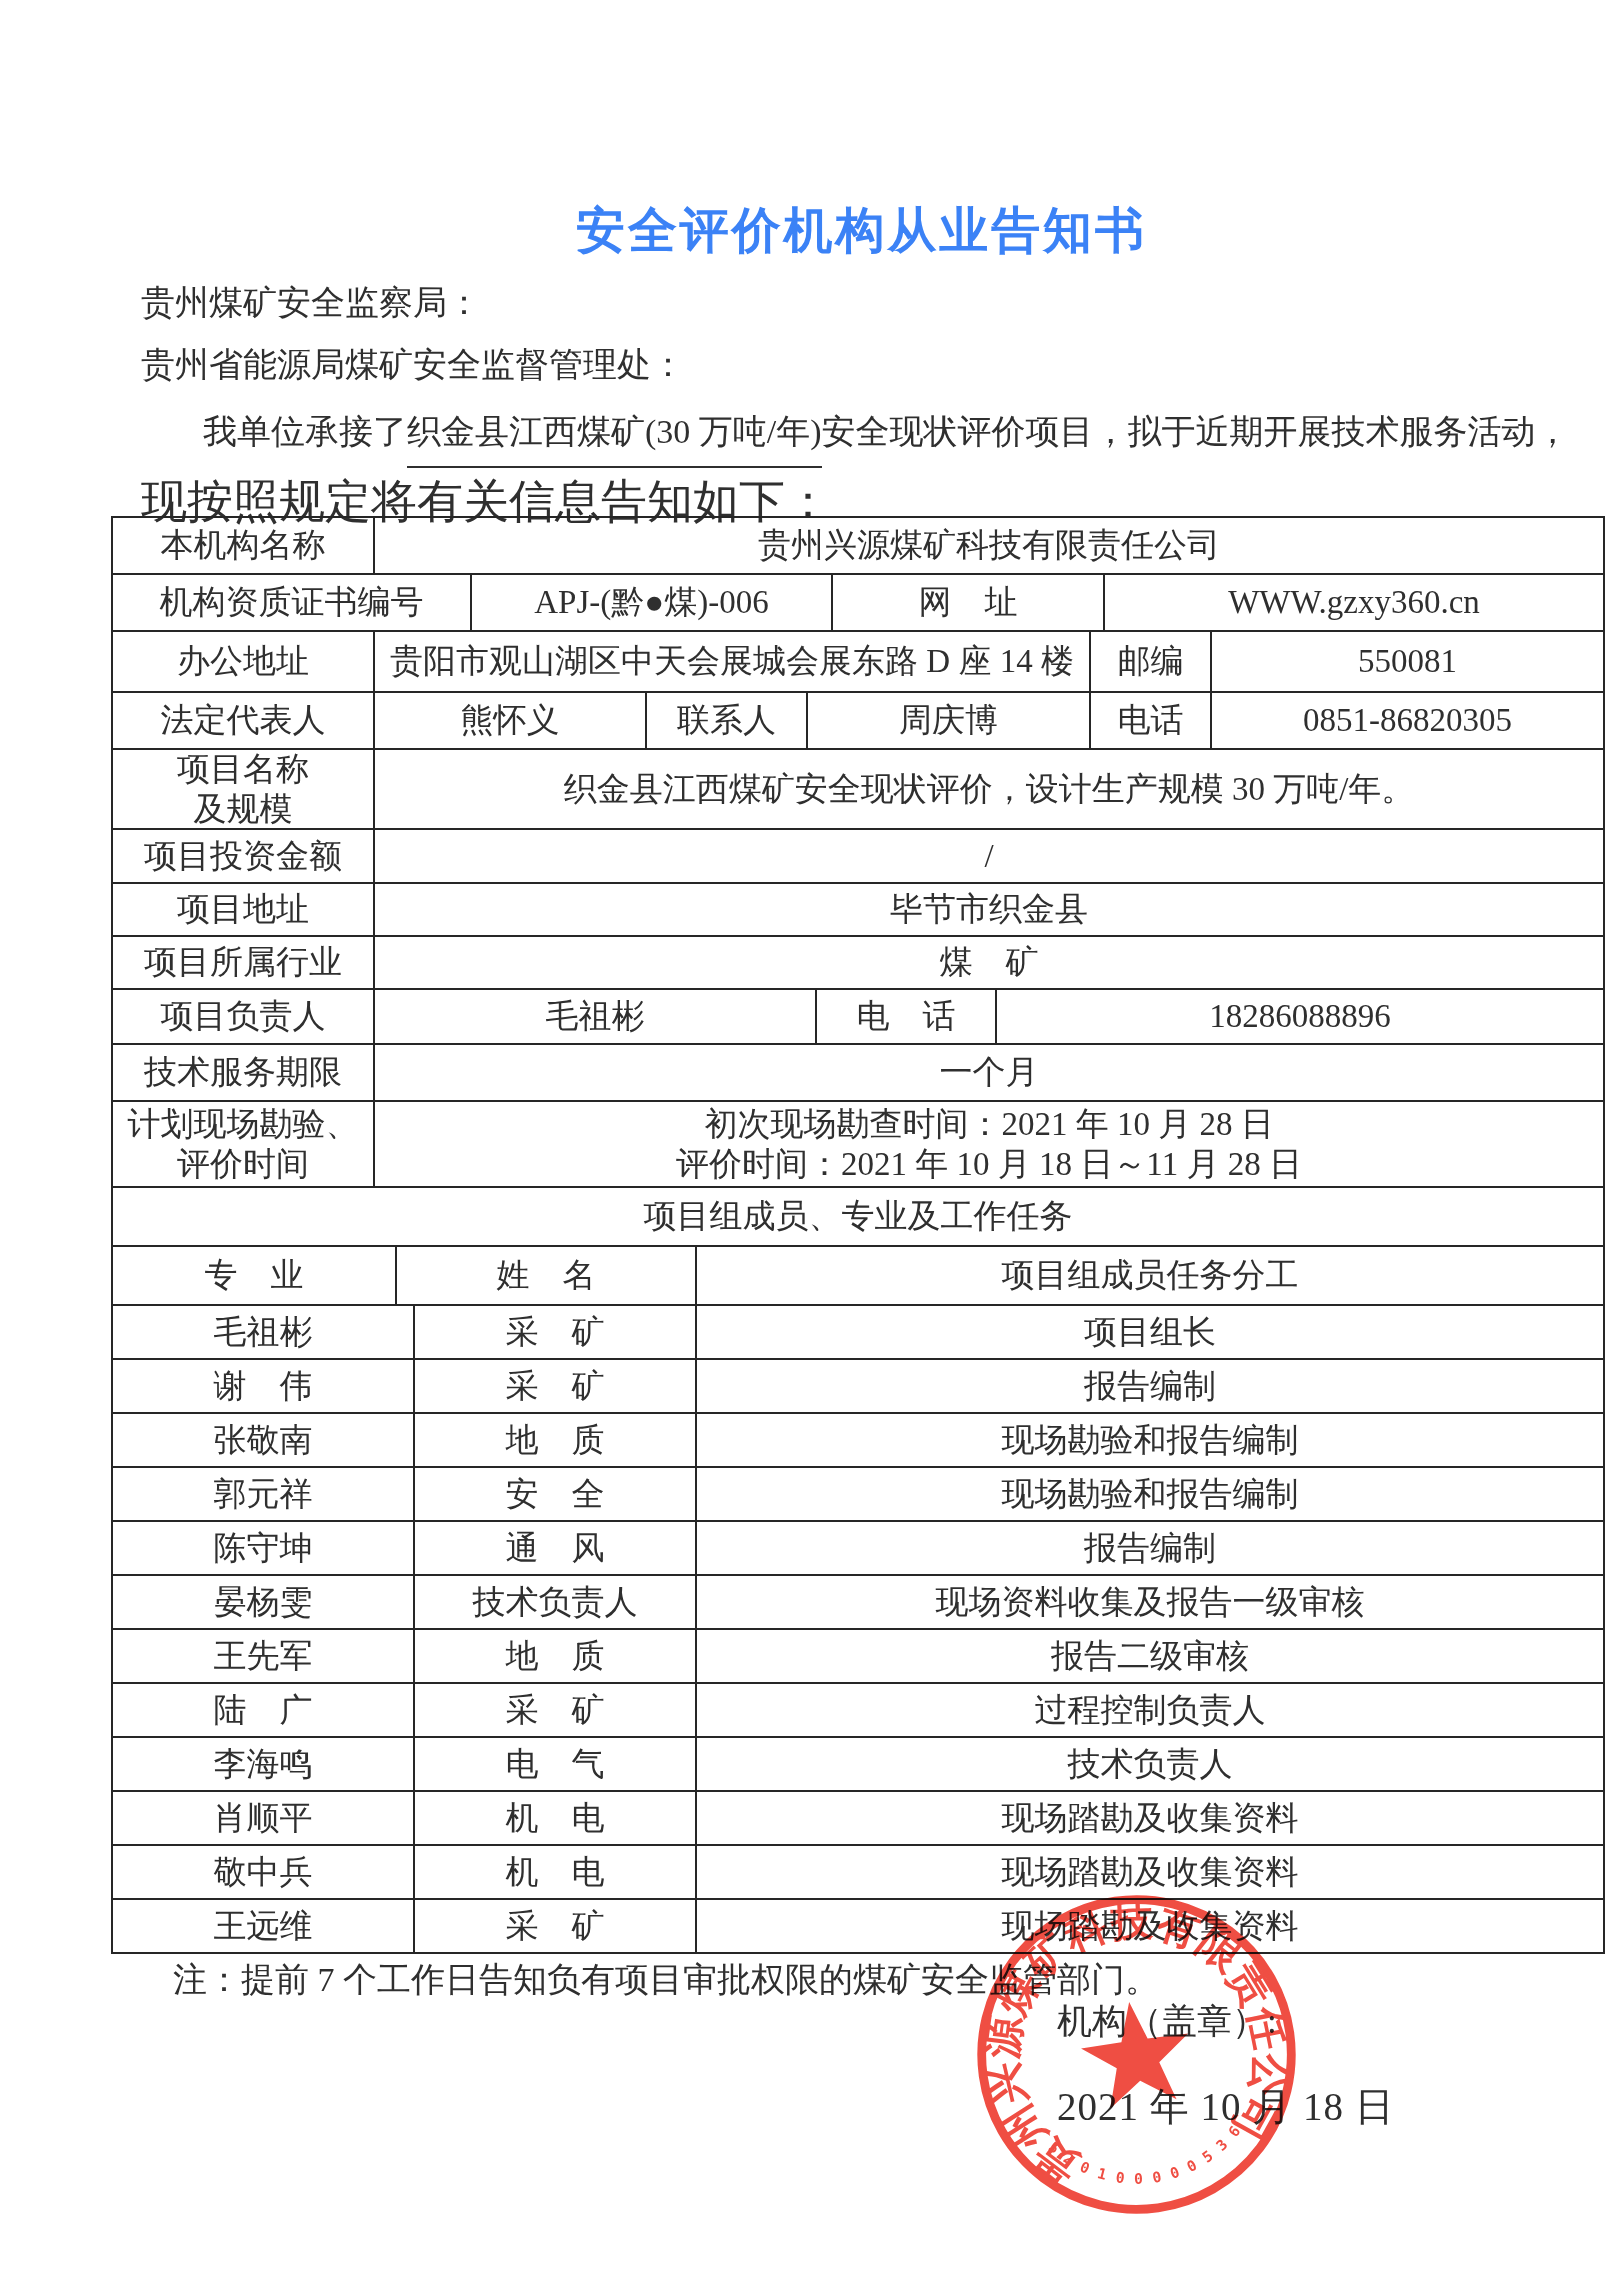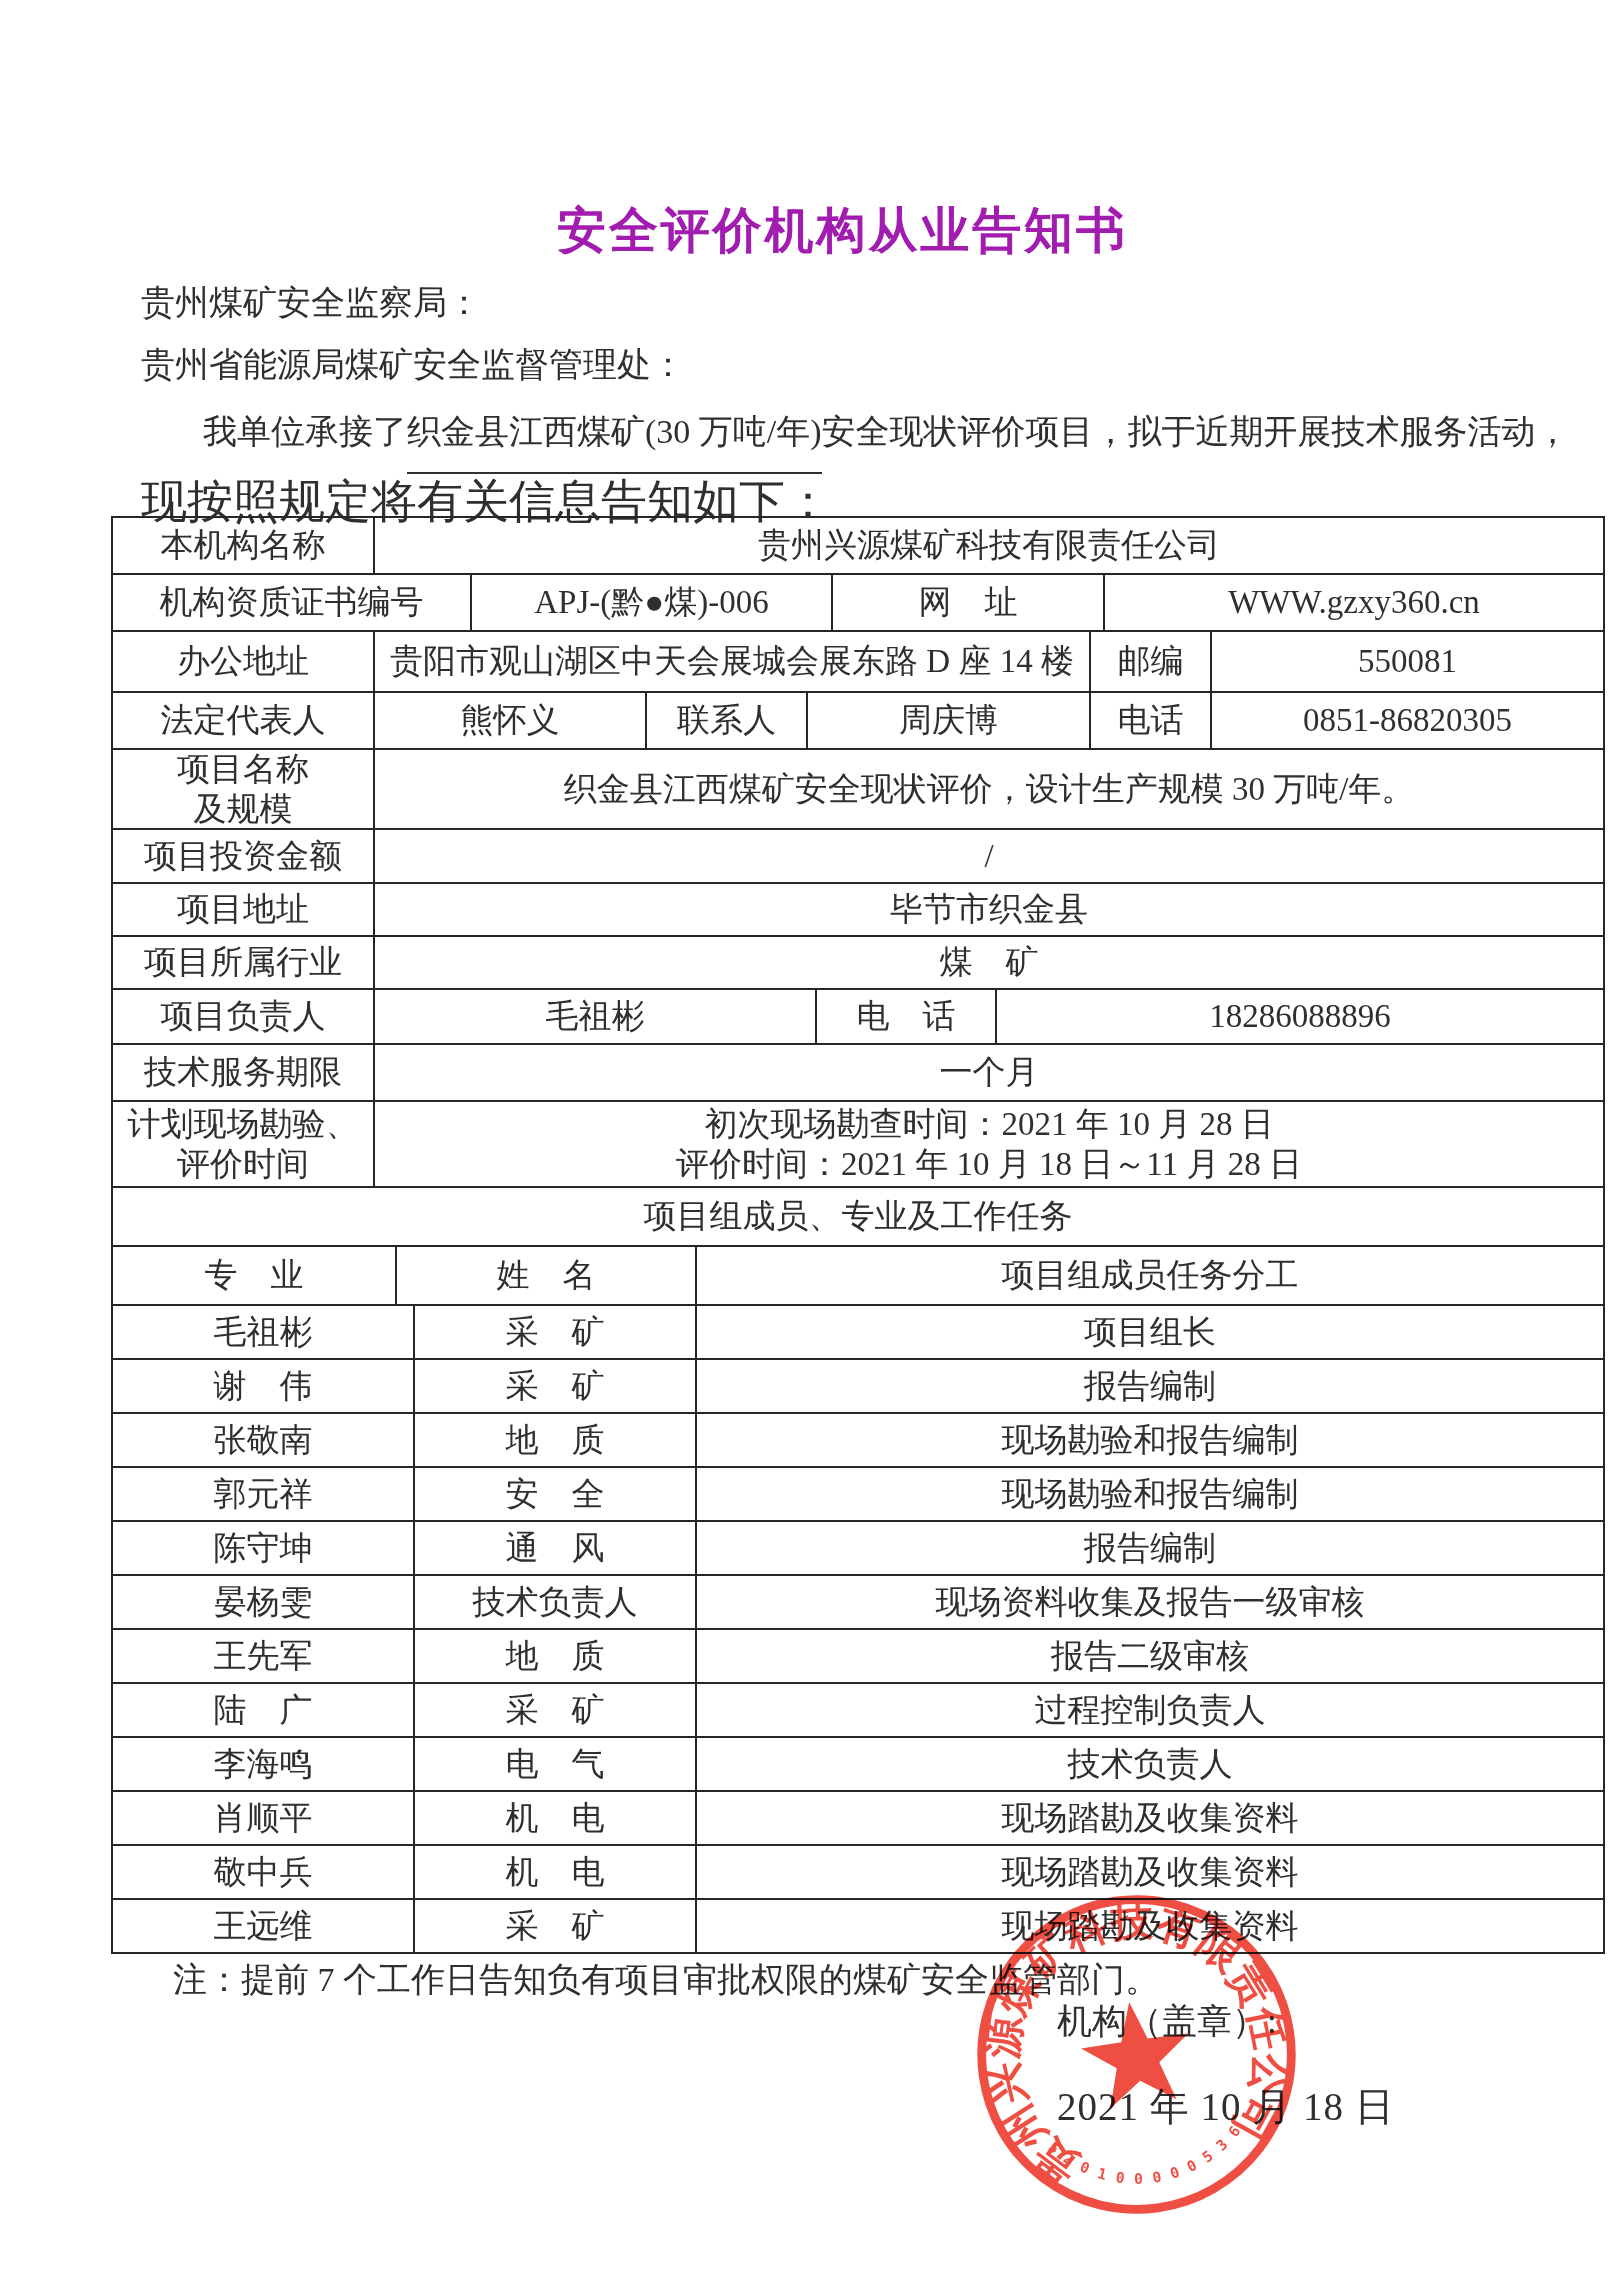--- a/index.html
+++ b/index.html
@@ -2,25 +2,25 @@
 <html><head>
 <meta charset="utf-8">
 <style>
   html,body{margin:0;padding:0;background:#888;}
   .page{
     position:relative;width:1620px;height:2292px;background:#ffffff;
     font-family:"Liberation Serif","DejaVu Serif",serif;color:#2f2f2f;
     overflow:hidden;margin:0 auto;
   }
   .abs{position:absolute;white-space:nowrap;}
-  .doc-title{left:557px;top:198px;font-size:49px;font-weight:700;letter-spacing:2.9px;color:#a21caf;font-family:Liberation Mono, monospace;}
+  .doc-title{left:576px;top:198px;font-size:49px;font-weight:700;letter-spacing:2.9px;color:#3b82f6;font-family:Liberation Mono, monospace;}
   .salut1{left:141px;top:280px;font-size:34px;}
   .salut2{left:141px;top:342px;font-size:34px;}
   .para1{left:203px;top:409px;font-size:34px;}
-  .para1 .uline{border-bottom:2px solid #2f2f2f;padding-bottom:22px;}
+  .para1 .uline{border-bottom:2px solid #2f2f2f;padding-bottom:16px;}
   .para2{left:141px;top:471px;font-size:46px;}
 
   .tbl{
     position:absolute;left:111px;top:516px;width:1494px;
     border:2px solid #262626;box-sizing:border-box;background:transparent;
   }
   .row{display:flex;border-top:2px solid #262626;box-sizing:border-box;}
   .row:first-child{border-top:none;}
   .c{
     border-left:2px solid #262626;box-sizing:border-box;

